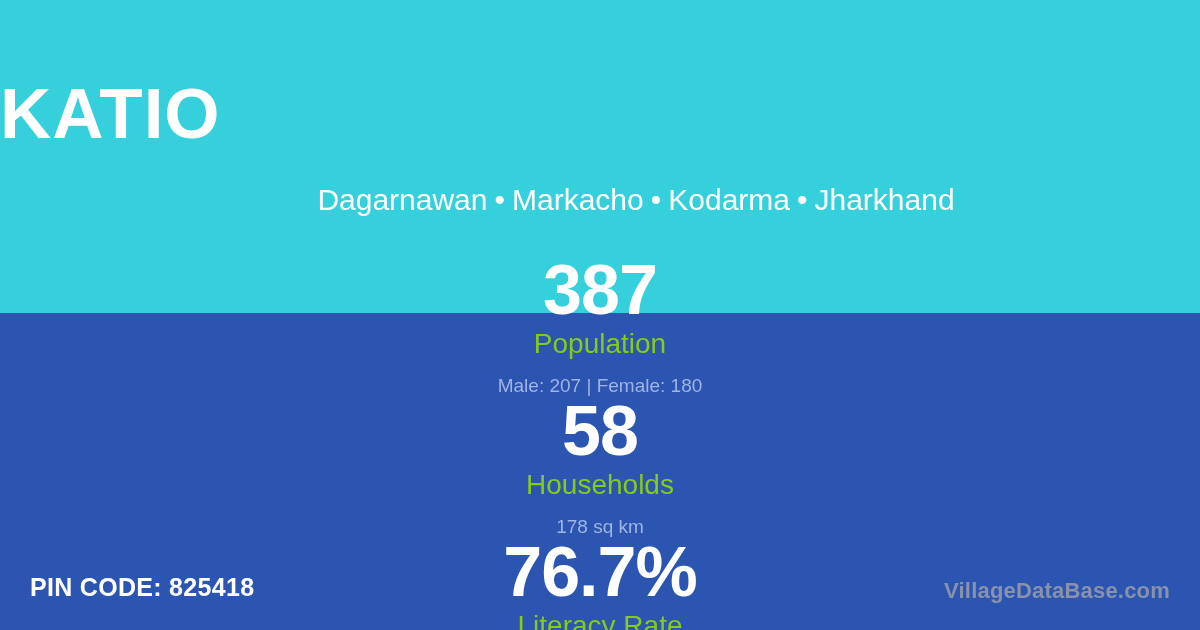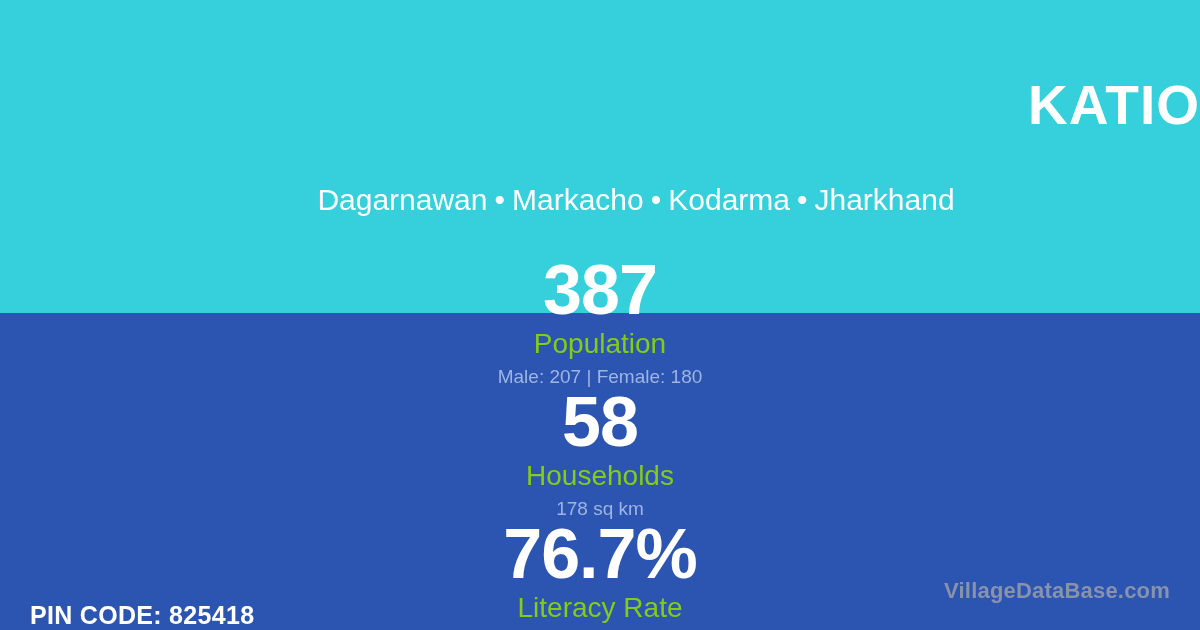--- a/index.html
+++ b/index.html
@@ -31,22 +31,22 @@
     height: 313px;
     background: #35d0dc;
   }
 
   
   .village-title {
     position: absolute;
     top: 78px;
     left: 0;
     width: 1200px;
-    text-align: right;
-    font-size: 55px;
+    text-align: left;
+    font-size: 71px;
     font-weight: bold;
     line-height: 1;
     letter-spacing: 1px;
     color: #ffffff;
   }
 
   
   .location-breadcrumb {
     position: absolute;
     top: 182px;
@@ -85,21 +85,21 @@
     letter-spacing: -1px;
   }
   .stat-label {
     margin-top: 4px;
     font-size: 28px;
     font-weight: normal;
     line-height: 32px;
     color: #84cc16;
   }
   .stat-sub {
-    margin-top: 6px;
+    margin-top: 15px;
     font-size: 19px;
     font-weight: normal;
     line-height: 22px;
     color: #9fb4e4;
   }
 
   
   .amenities-line {
     position: absolute;
     top: 486px;
@@ -125,21 +125,20 @@
   }
   .pin-code {
     position: absolute;
     left: 30px;
     top: 20px;
     font-size: 25px;
     font-weight: bold;
     line-height: 30px;
     color: #ffffff;
     letter-spacing: 0.3px;
-    margin-top: 28px;
   }
   .site-brand {
     position: absolute;
     right: 30px;
     top: 26px;
     font-size: 22px;
     font-weight: bold;
     line-height: 26px;
     color: #8892ad;
     letter-spacing: 0.2px;

